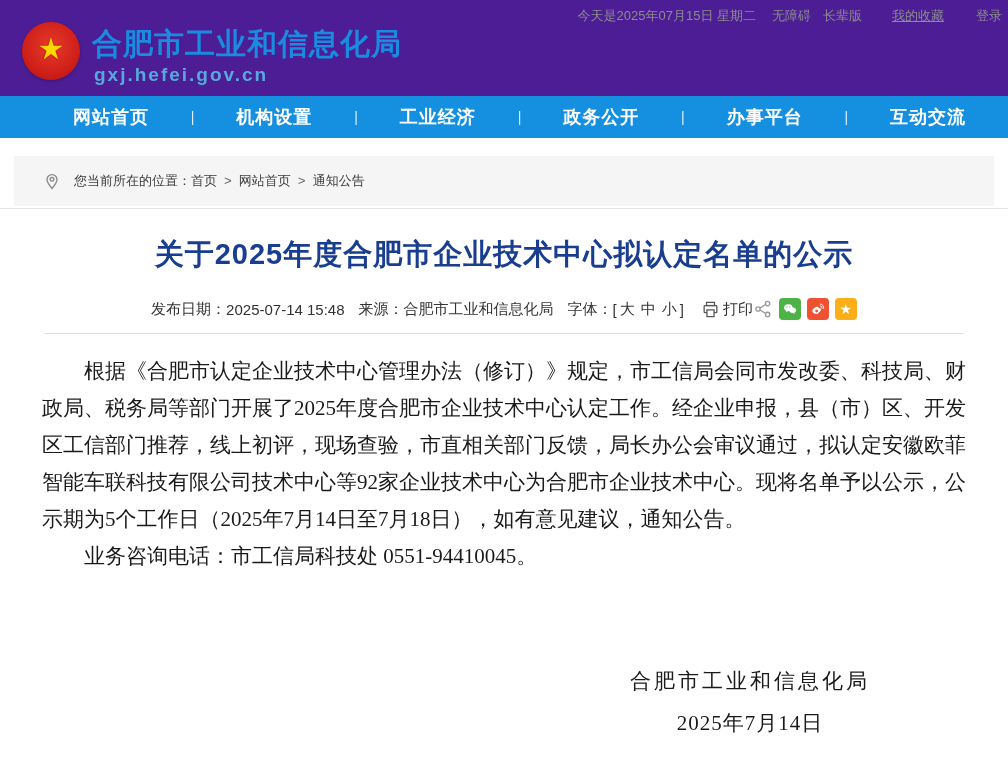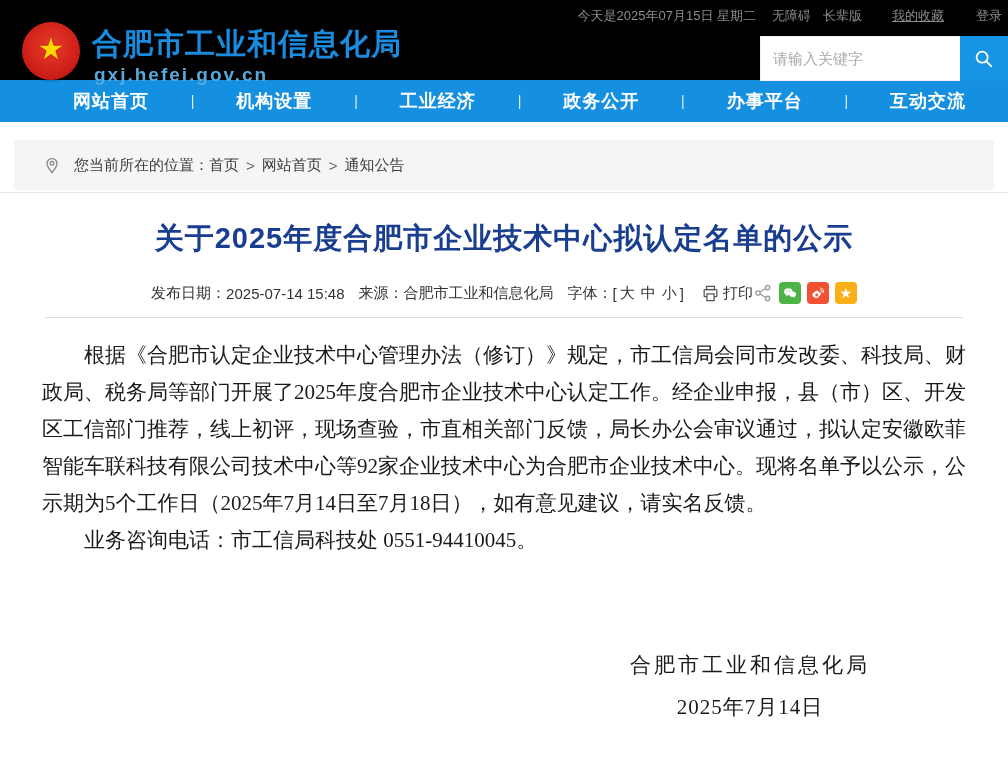--- a/index.html
+++ b/index.html
@@ -1,20 +1,20 @@
 <!DOCTYPE html>
 <html><head>
 <meta charset="utf-8">
 <style>
   * { margin:0; padding:0; box-sizing:border-box; }
   html,body { width:1008px; height:781px; background:#fff; overflow:hidden;
               font-family:"Liberation Sans","DejaVu Sans",sans-serif; }
 
   
-  .header-wrap { position:relative; height:80px; background:#000000; }
+  .header-wrap { position:relative; height:96px; background:#4c1d95; }
   .topbar { position:absolute; top:7px; right:6px; display:flex; align-items:center;
             font-size:13px; color:#8c8c8c; }
   .topbar span { cursor:default; }
   .topbar .link { cursor:pointer; }
   .tb-date { margin-right:16px; }
   .tb-gap-s { margin-right:12px; }
   .tb-gap-l { margin-right:30px; }
   .tb-gap-m { margin-right:32px;text-decoration:underline; }
 
   .logo { position:absolute; left:22px; top:22px; width:58px; height:58px; border-radius:50%;
@@ -36,21 +36,21 @@
                 display:flex; align-items:center; justify-content:center; }
 
   
   .nav { height:42px; background:#1590e0; display:flex; align-items:center;padding-left:31px; }
   .nav-item { flex:1; text-align:center; color:#fff; font-size:18px; font-weight:bold;
               letter-spacing:1px; cursor:pointer; }
   .nav-sep { color:rgba(255,255,255,.85); font-weight:normal; font-size:14px; }
 
   
   .crumb-bar { margin:18px 14px 0 14px; height:50px; background:#f5f5f5;
-               display:flex; align-items:center; padding-left:28px; font-size:15px; color:#3d3d3d; }
+               display:flex; align-items:center; padding-left:28px; font-size:13px; color:#3d3d3d;font-family:Liberation Mono, monospace; }
   .crumb-bar .pin { margin-right:12px; display:flex; }
   .crumb-bar .sep { margin:0 7px; color:#666; }
   .crumb-link { cursor:pointer; }
   .full-divider { border-top:1px solid #e3e3e3; margin-top:2px; }
 
   
   .article { padding:0 42px; }
   .title { margin-top:26px; text-align:center; font-size:29px; font-weight:bold;
            color:#1a3e8f; letter-spacing:1px; }
   .meta { margin-top:23px; display:flex; justify-content:center; align-items:center;
@@ -87,31 +87,20 @@
     <span class="link tb-gap-m">我的收藏</span>
     <span class="link">登录</span>
   </div>
 
   <div class="logo">
     <span class="star">★</span>
   </div>
   <div class="site-name">合肥市工业和信息化局</div>
   <div class="site-domain">gxj.hefei.gov.cn</div>
 
-  <div class="search">
-    <input type="text" placeholder="请输入关键字" style="">
-    <button class="search-btn">
-      <span style="display:flex;">
-        <svg width="22" height="22" viewBox="0 0 24 24">
-          <circle cx="10" cy="10" r="6" fill="none" stroke="#fff" stroke-width="2"></circle>
-          <line x1="14.6" y1="14.6" x2="20" y2="20" stroke="#fff" stroke-width="2" stroke-linecap="round"></line>
-        </svg>
-      </span>
-    </button>
-  </div>
 </div>
 
 <div class="nav">
   <div class="nav-item">网站首页</div>
   <span class="nav-sep">|</span>
   <div class="nav-item">机构设置</div>
   <span class="nav-sep">|</span>
   <div class="nav-item">工业经济</div>
   <span class="nav-sep">|</span>
   <div class="nav-item">政务公开</div>
@@ -194,21 +183,21 @@
       </svg>
     </span>
     <span class="sq qzone">
       <span>★</span>
     </span>
   </div>
 
   <div class="meta-divider"></div>
 
   <div class="body-text">
-    <p>根据《合肥市认定企业技术中心管理办法（修订）》规定，市工信局会同市发改委、科技局、财政局、税务局等部门开展了2025年度合肥市企业技术中心认定工作。经企业申报，县（市）区、开发区工信部门推荐，线上初评，现场查验，市直相关部门反馈，局长办公会审议通过，拟认定安徽欧菲智能车联科技有限公司技术中心等92家企业技术中心为合肥市企业技术中心。现将名单予以公示，公示期为5个工作日（2025年7月14日至7月18日），如有意见建议，请实名反馈。</p>
+    <p>根据《合肥市认定企业技术中心管理办法（修订）》规定，市工信局会同市发改委、科技局、财政局、税务局等部门开展了2025年度合肥市企业技术中心认定工作。经企业申报，县（市）区、开发区工信部门推荐，线上初评，现场查验，市直相关部门反馈，局长办公会审议通过，拟认定安徽欧菲智能车联科技有限公司技术中心等92家企业技术中心为合肥市企业技术中心。现将名单予以公示，公示期为5个工作日（2025年7月14日至7月18日），如有意见建议，通知公告。</p>
     <p>业务咨询电话：市工信局科技处 0551-94410045。</p>
   </div>
 
   <div class="signature">
     <div class="sig-name">合肥市工业和信息化局</div>
     <div class="sig-date">2025年7月14日</div>
   </div>
 </div>
 
 </body></html>

